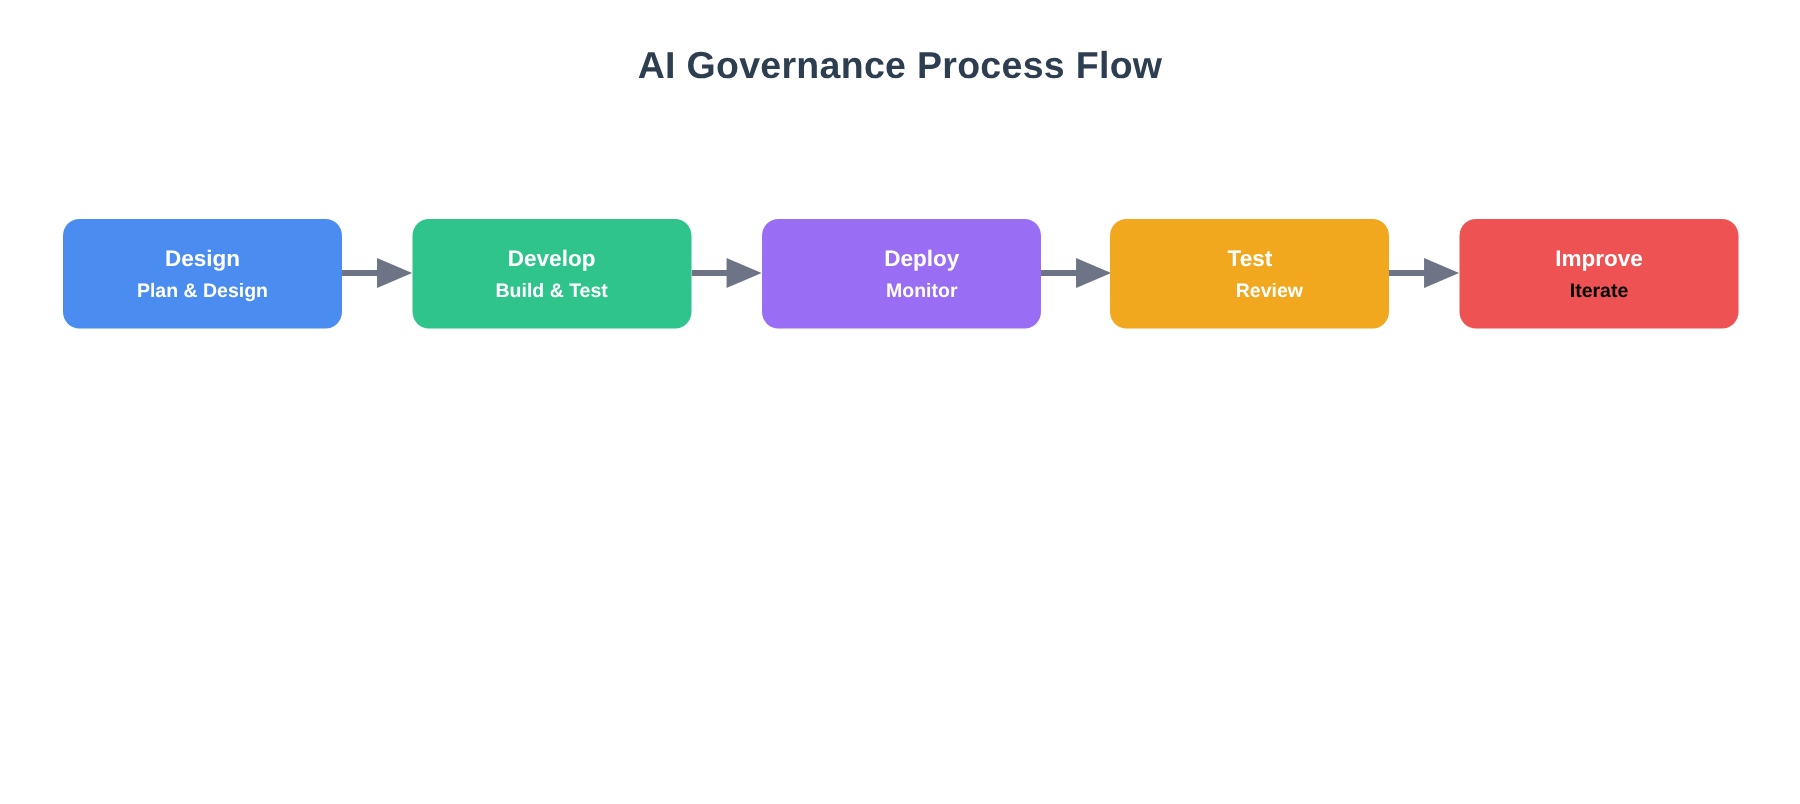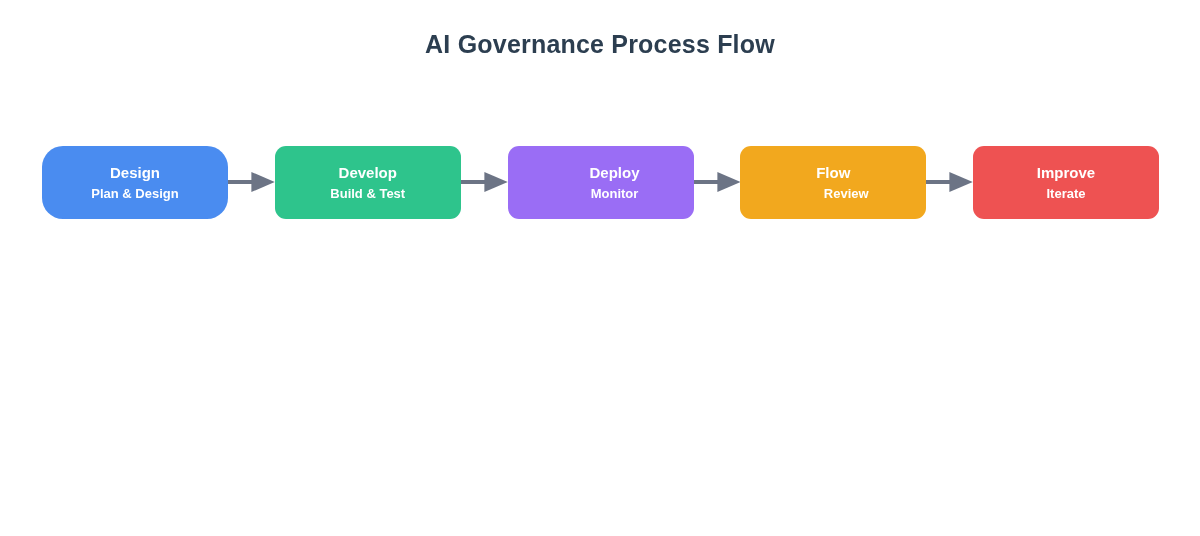--- a/index.html
+++ b/index.html
@@ -89,21 +89,21 @@
 </style>
 </head>
 <body style="background: rgb(255, 255, 255);">
 
 <div class="canvas">
 
   <div class="diagram-title" style="color: rgb(44, 62, 80);">AI Governance Process Flow</div>
 
   <div class="flow-row">
 
-    <div class="node" style="background: rgb(74, 140, 240); border-radius: 21px;">
+    <div class="node" style="background: rgb(74, 140, 240);">
       <div class="node-title" style="color: rgb(255, 255, 255);">Design</div>
       <div class="node-subtitle" style="color: rgb(255, 255, 255);">Plan &amp; Design</div>
     </div>
 
     <div class="connector">
       <svg viewBox="0 0 60 24" preserveAspectRatio="none">
         <rect class="arrow-shaft" x="0" y="10" width="34" height="4" fill="#6c7485"></rect>
         <polygon class="arrow-head" points="30,2 60,12 30,22" fill="#6c7485"></polygon>
       </svg>
     </div>
@@ -126,30 +126,30 @@
     </div>
 
     <div class="connector">
       <svg viewBox="0 0 60 24" preserveAspectRatio="none">
         <rect class="arrow-shaft" x="0" y="10" width="34" height="4" fill="#6c7485"></rect>
         <polygon class="arrow-head" points="30,2 60,12 30,22" fill="#6c7485"></polygon>
       </svg>
     </div>
 
     <div class="node" style="background: rgb(242, 168, 30);">
-      <div class="node-title" style="color: rgb(255, 255, 255);">Flow</div>
+      <div class="node-title" style="color: rgb(255, 255, 255);">Test</div>
       <div class="node-subtitle" style="color: rgb(255, 255, 255); margin-left: 26px;">Review</div>
     </div>
 
     <div class="connector">
       <svg viewBox="0 0 60 24" preserveAspectRatio="none">
         <rect class="arrow-shaft" x="0" y="10" width="34" height="4" fill="#6c7485"></rect>
         <polygon class="arrow-head" points="30,2 60,12 30,22" fill="#6c7485"></polygon>
       </svg>
     </div>
 
     <div class="node" style="background: rgb(238, 82, 82);">
       <div class="node-title" style="color: rgb(255, 255, 255);">Improve</div>
-      <div class="node-subtitle" style="color: #ffffff;">Iterate</div>
+      <div class="node-subtitle" style="color: #000000;">Iterate</div>
     </div>
 
   </div>
 </div>
 
 </body></html>

